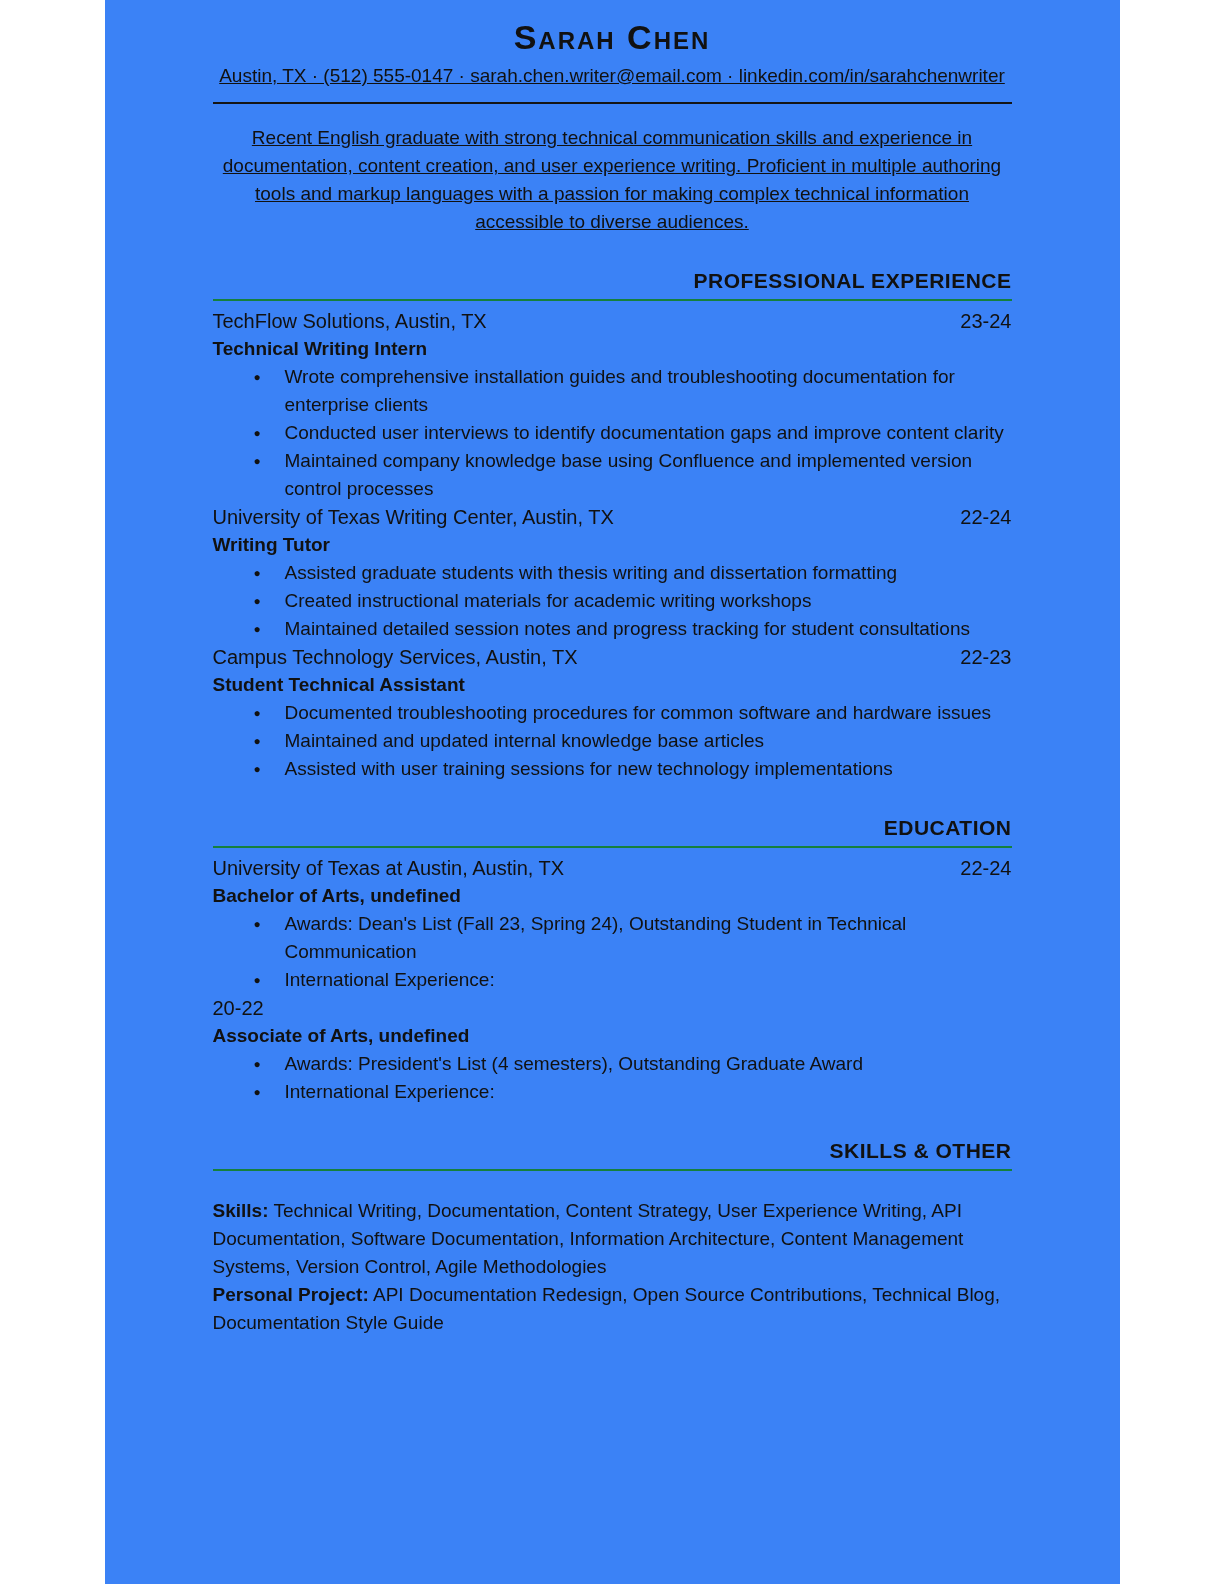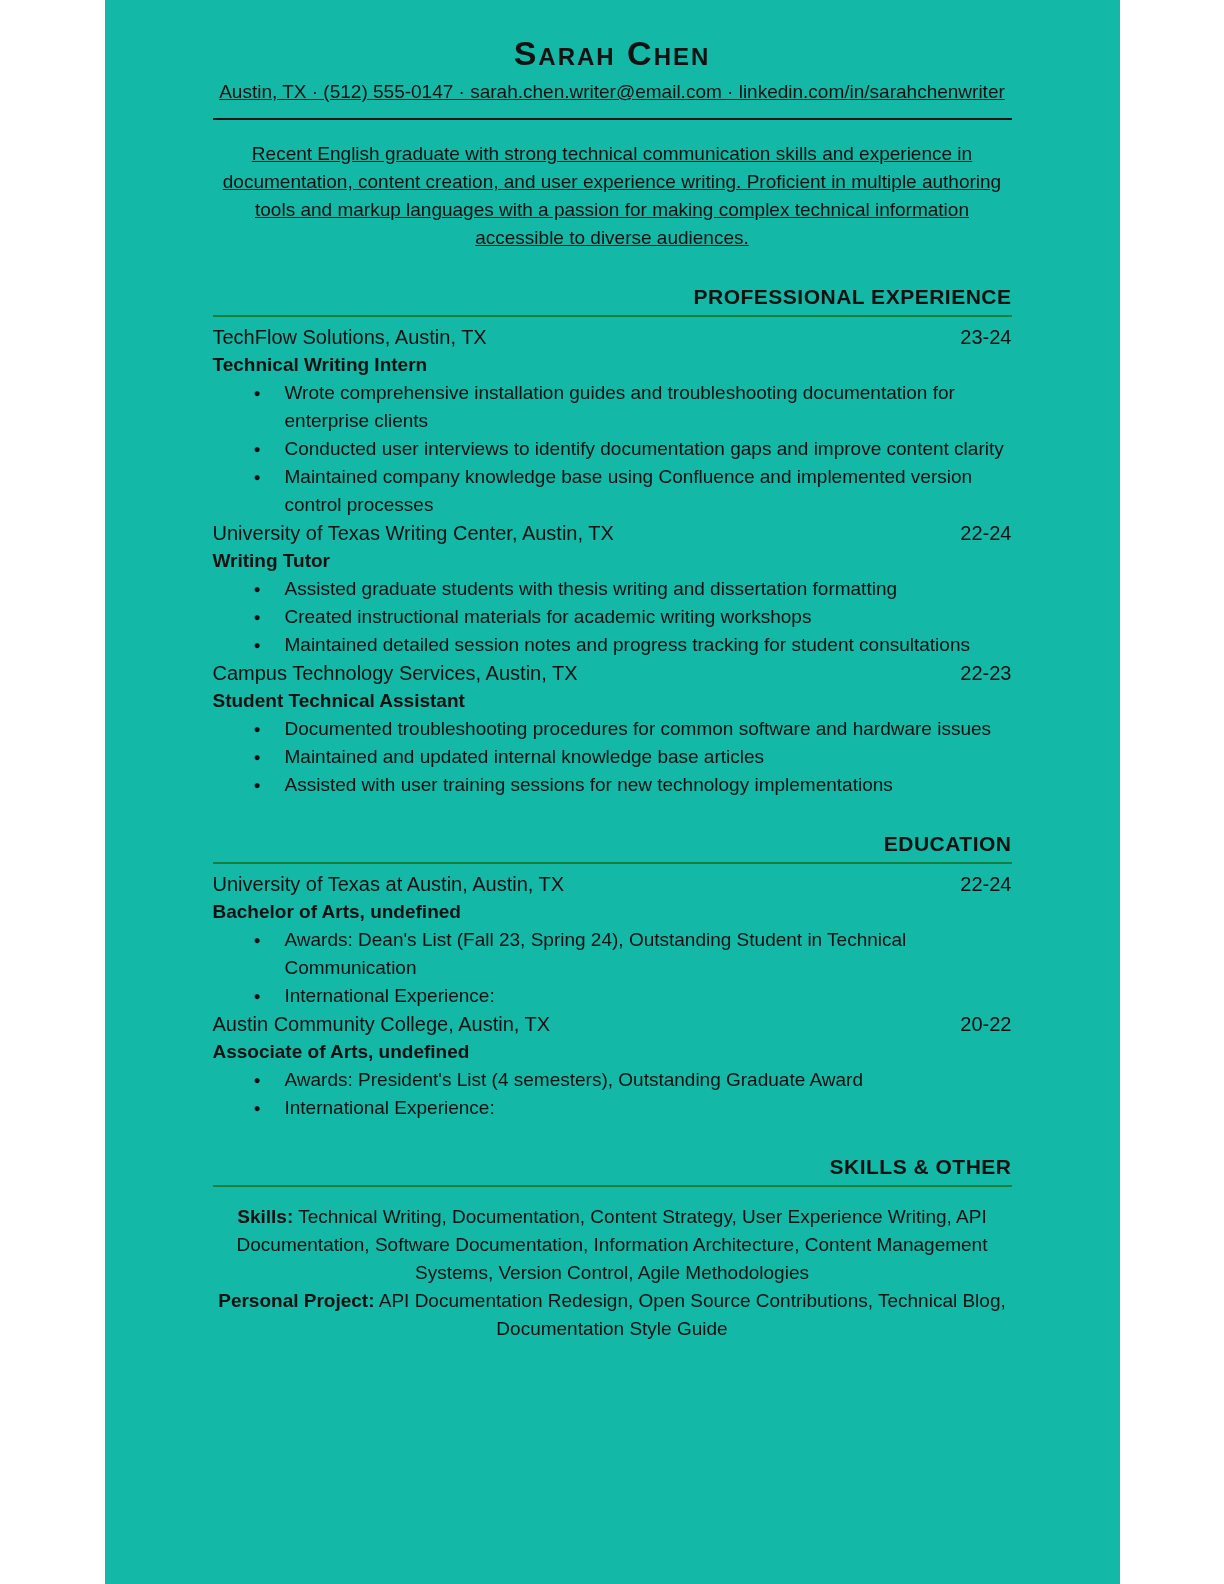--- a/index.html
+++ b/index.html
@@ -5,22 +5,22 @@
   html, body {
     margin: 0;
     padding: 0;
     background: #ffffff;
   }
   .page {
     box-sizing: border-box;
     width: 1015px;
     min-height: 1584px;
     margin: 0 auto;
-    padding: 34px 108px 60px 108px;
-    background: #14b8a6;
+    padding: 18px 108px 60px 108px;
+    background: #3b82f6;
     font-family: "Liberation Sans", sans-serif;
     color: #111111;
   }
   
   .name {
     margin: 0;
     text-align: center;
     font-size: 34px;
     line-height: 38px;
     font-weight: 700;
@@ -94,22 +94,21 @@
   }
   ul.bullets li::before {
     content: "\25CF";
     position: absolute;
     left: -31px;
     top: 0px;
     font-size: 12px;
     line-height: 28px;
   }
   .skills-lines {
-    margin-top: 16px;
-    text-align: center;
+    margin-top: 26px;
   }
   .skill-line {
     margin: 0;
     font-size: 19px;
     line-height: 28px;
   }
   .skill-line strong {
     font-weight: 700;
   }
 </style>
@@ -169,21 +168,20 @@
         <div class="entry-head">
           <span class="org">University of Texas at Austin, Austin, TX</span>
           <span class="dates">22-24</span>
         </div>
         <div class="role">Bachelor of Arts, undefined</div>
         <ul class="bullets">
           <li class="bullet">Awards: Dean's List (Fall 23, Spring 24), Outstanding Student in Technical Communication</li>
           <li class="bullet">International Experience:</li>
         </ul>
         <div class="entry-head">
-          <span class="org">Austin Community College, Austin, TX</span>
           <span class="dates">20-22</span>
         </div>
         <div class="role">Associate of Arts, undefined</div>
         <ul class="bullets">
           <li class="bullet">Awards: President's List (4 semesters), Outstanding Graduate Award</li>
           <li class="bullet">International Experience:</li>
         </ul>
       </div>
   </section>
 

